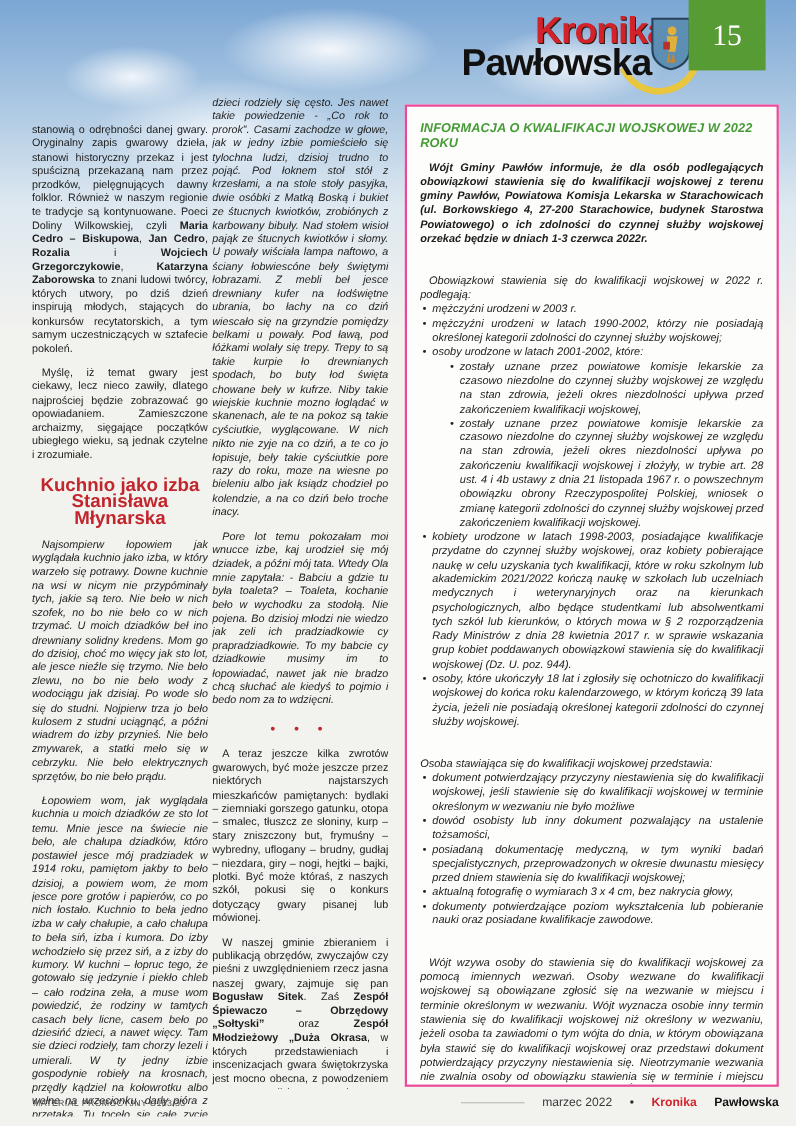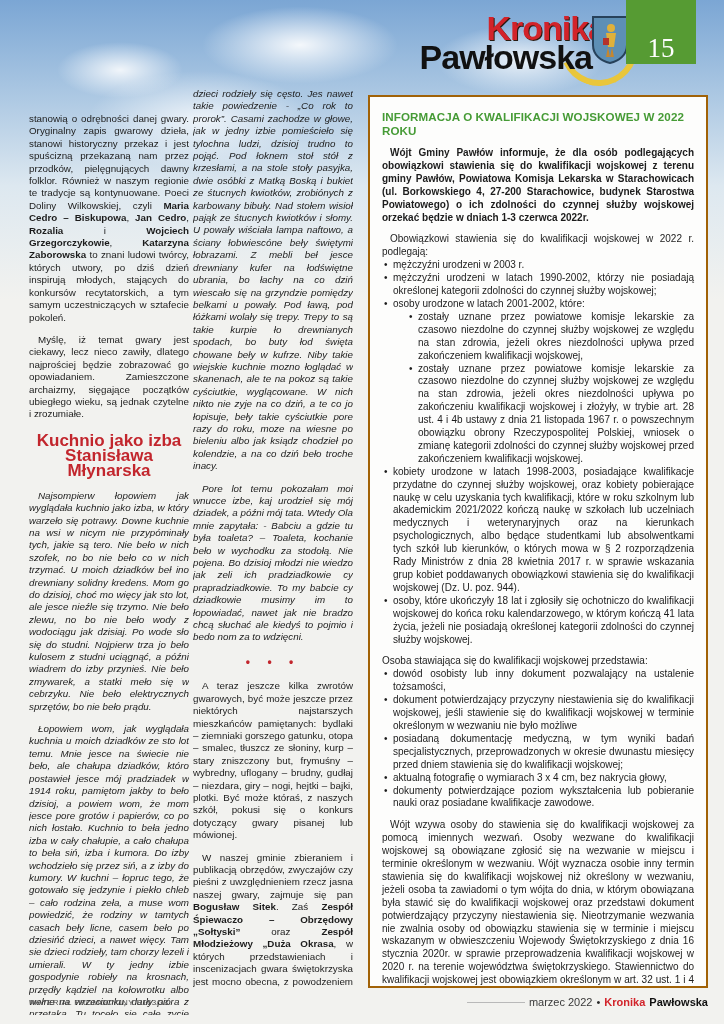--- a/index.html
+++ b/index.html
@@ -18,52 +18,52 @@
          font-weight:bold;letter-spacing:-1px;}
   .brand .l1{display:block;font-size:34px;color:#d2232a;
              text-shadow:1px 1px 0 #2a1a10;}
   .brand .l2{display:block;font-size:34px;color:#111;margin-right:14px;}
   .crescent{position:absolute;right:86px;top:8px;width:66px;height:66px;border-radius:50%;
             border:6px solid transparent;border-right-color:#e9c63b;border-bottom-color:#e9c63b;
             transform:rotate(20deg);}
   .crest{position:absolute;right:96px;top:16px;width:36px;height:48px;}
   .pagenum{position:absolute;right:28px;top:0;width:70px;height:64px;background:#569b33;
            color:#fff;font-family:"Liberation Serif",serif;font-size:27px;
-           display:flex;align-items:flex-end;justify-content:center;}
+           display:flex;align-items:center;justify-content:center;}
   
   .col{position:absolute;top:88px;width:160px;height:902px;overflow:hidden;
        font-size:9.8px;line-height:12.4px;text-align:justify;}
   .col1{left:29px;margin-top:25px;} .col2{left:193px;}
   .col p{margin:0;}
   .col p.ind{text-indent:9px;}
   .col p.gap{margin-top:10px;}
   .gwara{font-style:italic;}
   .bold{font-weight:bold;}
   h3.redhead{margin:12px 0 12px 0;text-align:center;color:#c2262d;
              font-size:17px;line-height:15px;font-weight:bold;}
   .dots{color:#c2262d;text-align:center;font-weight:bold;font-size:12px;
         letter-spacing:7px;margin:12px 0 12px 0 !important;text-indent:0 !important;}
   
   .rbox{position:absolute;left:368px;top:95px;width:340px;height:893px;box-sizing:border-box;
-        background:#fdfdfc;border:2px solid #a16207;padding:11px 12px 8px 12px;overflow:hidden;}
+        background:#fdfdfc;border:2px solid #ec4899;padding:11px 12px 8px 12px;overflow:hidden;font-style:italic;}
   .rbox h2{margin:2px 0 9px 0;color:#469b36;font-size:11.6px;line-height:14px;
            font-weight:bold;letter-spacing:.1px;}
   .rbox p{margin:0;font-size:10px;line-height:12.9px;text-align:justify;}
   .rbox p.ind{text-indent:8px;}
-  .rbox p.gap{margin-top:9px;}
+  .rbox p.gap{margin-top:26px;}
   .rbox ul{margin:0;padding:0;list-style:none;}
   .rbox li{position:relative;padding-left:11px;font-size:10px;line-height:12.9px;
            text-align:justify;}
   .rbox li::before{content:"•";position:absolute;left:2px;top:0;font-size:10px;}
   .rbox li ul{margin-left:14px;}
   
   .foot-left{position:absolute;left:30px;top:998px;font-size:8px;color:#4c4c4c;
              letter-spacing:.3px;}
   .foot-right{position:absolute;right:16px;top:996px;font-size:11px;color:#2a2a2a;
-              display:flex;align-items:baseline;gap:4px;}
+              display:flex;align-items:baseline;gap:16px;}
   .foot-right .rule{width:58px;height:1px;background:#b9b9b9;align-self:center;}
   .foot-right .month{font-family:"Liberation Sans",sans-serif;color:#3a3a3a;}
   .foot-right .kron{font-weight:bold;color:#d2232a;}
   .foot-right .pawl{font-weight:bold;color:#111;}
 </style>
 </head>
 <body>
 
 <div class="sky"></div>
 
@@ -112,26 +112,26 @@
   <ul>
     <li><span>mężczyźni urodzeni w 2003 r.</span></li>
     <li><span>mężczyźni urodzeni w latach 1990-2002, którzy nie posiadają określonej kategorii zdolności do czynnej służby wojskowej;</span></li>
     <li><span>osoby urodzone w latach 2001-2002, które:</span>
       <ul>
         <li><span>zostały uznane przez powiatowe komisje lekarskie za czasowo niezdolne do czynnej służby wojskowej ze względu na stan zdrowia, jeżeli okres niezdolności upływa przed zakończeniem kwalifikacji wojskowej,</span></li>
         <li><span>zostały uznane przez powiatowe komisje lekarskie za czasowo niezdolne do czynnej służby wojskowej ze względu na stan zdrowia, jeżeli okres niezdolności upływa po zakończeniu kwalifikacji wojskowej i złożyły, w trybie art. 28 ust. 4 i 4b ustawy z dnia 21 listopada 1967 r. o powszechnym obowiązku obrony Rzeczypospolitej Polskiej, wniosek o zmianę kategorii zdolności do czynnej służby wojskowej przed zakończeniem kwalifikacji wojskowej.</span></li>
       </ul>
     </li>
     <li><span>kobiety urodzone w latach 1998-2003, posiadające kwalifikacje przydatne do czynnej służby wojskowej, oraz kobiety pobierające naukę w celu uzyskania tych kwalifikacji, które w roku szkolnym lub akademickim 2021/2022 kończą naukę w szkołach lub uczelniach medycznych i weterynaryjnych oraz na kierunkach psychologicznych, albo będące studentkami lub absolwentkami tych szkół lub kierunków, o których mowa w § 2 rozporządzenia Rady Ministrów z dnia 28 kwietnia 2017 r. w sprawie wskazania grup kobiet poddawanych obowiązkowi stawienia się do kwalifikacji wojskowej (Dz. U. poz. 944).</span></li>
-    <li><span>osoby, które ukończyły 18 lat i zgłosiły się ochotniczo do kwalifikacji wojskowej do końca roku kalendarzowego, w którym kończą 41 lata życia, jeżeli nie posiadają określonej kategorii zdolności do czynnej służby wojskowej.</span></li>
+    <li><span>osoby, które ukończyły 18 lat i zgłosiły się ochotniczo do kwalifikacji wojskowej do końca roku kalendarzowego, w którym kończą 39 lata życia, jeżeli nie posiadają określonej kategorii zdolności do czynnej służby wojskowej.</span></li>
   </ul>
   <p class="gap">Osoba stawiająca się do kwalifikacji wojskowej przedstawia:</p>
   <ul>
+    <li><span>dokument potwierdzający przyczyny niestawienia się do kwalifikacji wojskowej, jeśli stawienie się do kwalifikacji wojskowej w terminie określonym w wezwaniu nie było możliwe</span></li>
     <li><span>dowód osobisty lub inny dokument pozwalający na ustalenie tożsamości,</span></li>
-    <li><span>dokument potwierdzający przyczyny niestawienia się do kwalifikacji wojskowej, jeśli stawienie się do kwalifikacji wojskowej w terminie określonym w wezwaniu nie było możliwe</span></li>
     <li><span>posiadaną dokumentację medyczną, w tym wyniki badań specjalistycznych, przeprowadzonych w okresie dwunastu miesięcy przed dniem stawienia się do kwalifikacji wojskowej;</span></li>
     <li><span>aktualną fotografię o wymiarach 3 x 4 cm, bez nakrycia głowy,</span></li>
     <li><span>dokumenty potwierdzające poziom wykształcenia lub pobieranie nauki oraz posiadane kwalifikacje zawodowe.</span></li>
   </ul>
   <p class="ind gap">Wójt wzywa osoby do stawienia się do kwalifikacji wojskowej za pomocą imiennych wezwań. Osoby wezwane do kwalifikacji wojskowej są obowiązane zgłosić się na wezwanie w miejscu i terminie określonym w wezwaniu. Wójt wyznacza osobie inny termin stawienia się do kwalifikacji wojskowej niż określony w wezwaniu, jeżeli osoba ta zawiadomi o tym wójta do dnia, w którym obowiązana była stawić się do kwalifikacji wojskowej oraz przedstawi dokument potwierdzający przyczyny niestawienia się. Nieotrzymanie wezwania nie zwalnia osoby od obowiązku stawienia się w terminie i miejscu wskazanym w obwieszczeniu Wojewody Świętokrzyskiego z dnia 16 stycznia 2020r. w sprawie przeprowadzenia kwalifikacji wojskowej w 2020 r. na terenie województwa świętokrzyskiego. Stawiennictwo do kwalifikacji wojskowej jest obowiązkiem określonym w art. 32 ust. 1 i 4 oraz art. 48 ust. 1 ustawy z dnia 21 listopada 1967r. o powszechnym obowiązku obrony RP. W razie niestawienia się do kwalifikacji wojskowej bez uzasadnionej przyczyny, wójt z urzędu albo na wniosek przewodniczącego powiatowej komisji lekarskiej lub wojskowego komendanta uzupełnień nakłada na osobę podlegającą kwalifikacji wojskowej grzywnę w celu przymuszenia albo zarządza przymusowe doprowadzenie przez Policję do kwalifikacji wojskowej w trybie przepisów o postępowaniu egzekucyjnym w administracji. Niestawienie się do kwalifikacji wojskowej w określonym terminie i miejscu lub niepoddanie się badaniom lekarskim albo nieprzedstawienie dokumentów, których przedstawienie zostało nakazane podlega grzywnie albo karze ograniczenia wolności.</p>
 </div>
 
 <div class="foot-left">MATERIAŁ PROMOCYJNY U163/33</div>
 <div class="foot-right">
   <span class="rule"></span>

